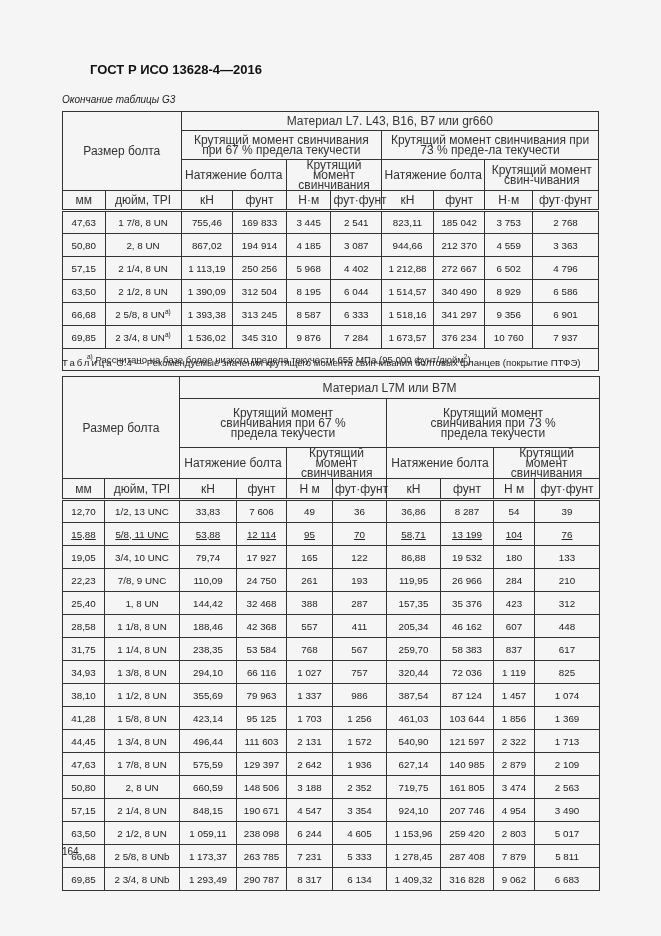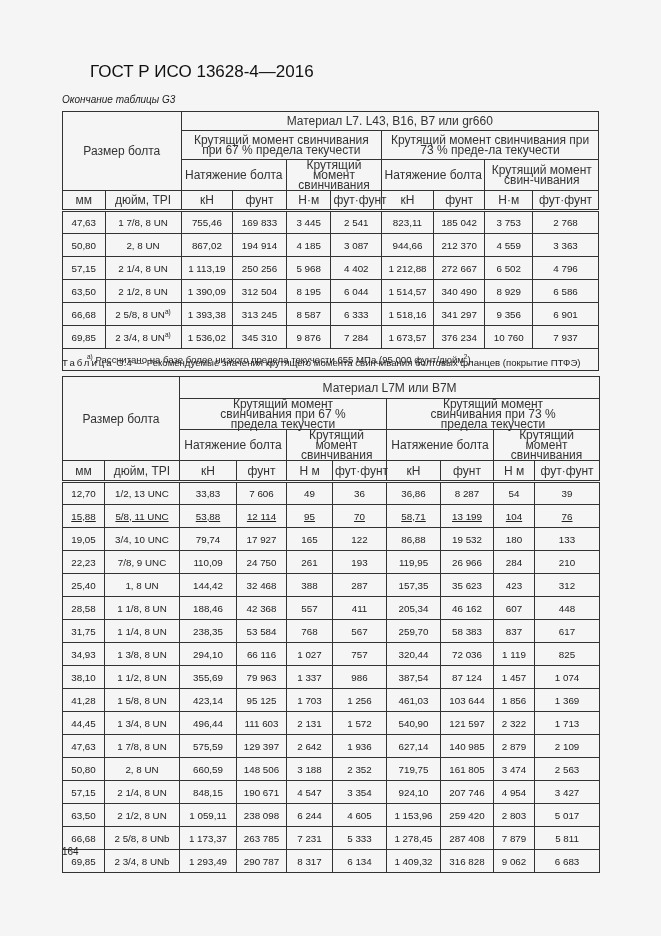--- a/index.html
+++ b/index.html
@@ -1,20 +1,20 @@
 <!DOCTYPE html>
 <html><head>
 <meta charset="utf-8">
 <style>
   html, body { margin:0; padding:0; }
   body {
     width:661px; height:936px; background:#f5f5f5; position:relative; overflow:hidden;
     font-family:"Liberation Sans", "DejaVu Sans", sans-serif; color:#222;
   }
-  .doc-title { position:absolute; left:62px; top:62px; font-weight:normal; font-size:17px; color:#111;padding-left:28px; }
+  .doc-title { position:absolute; left:62px; top:62px; font-weight:bold; font-size:13px; color:#111;padding-left:28px; }
   .t-caption-italic { position:absolute; left:62px; top:94px; font-style:italic; font-size:10px; color:#222; }
   .t-caption { position:absolute; left:62px; top:357px; font-size:9.6px; color:#222; white-space:nowrap; }
   .t-caption .spaced { letter-spacing:2px; }
   table { border-collapse:collapse; position:absolute; table-layout:fixed; }
   td, th { border:1px solid #333; text-align:center; vertical-align:middle; padding:0 2px; font-weight:normal; }
   th { font-size:12px; color:#333; line-height:10px; }
   td { font-size:9.8px; color:#222; }
   .hdr-bottom td, .hdr-bottom th { border-bottom:3px double #333; }
   #tbl-g3 { left:62px; top:111px; width:537px; border:1.5px solid #222; }
   #tbl-g4 { left:62px; top:376px; width:537px; border:1.5px solid #222; }
@@ -166,21 +166,21 @@
       <col style="width:41px">
       <col style="width:65px">
   </colgroup>
   <tbody>
       <tr style="height:22px">
     <th rowspan="3" colspan="2">Размер болта</th>
     <th colspan="8">Материал L7M или B7M</th>
   </tr>
   <tr style="height:30px">
     <th colspan="4" style="padding:0 40px">Крутящий момент свинчивания при 67 % предела текучести</th>
-    <th colspan="4" style="padding:0 40px">Крутящий момент свинчивания при 73 % предела текучести</th>
+    <th colspan="4" style="padding:9px 40px">Крутящий момент свинчивания при 73 % предела текучести</th>
   </tr>
   <tr style="height:27px">
     <th colspan="2">Натяжение болта</th>
     <th colspan="2" style="padding:0 14px">Крутящий момент свинчивания</th>
     <th colspan="2">Натяжение болта</th>
     <th colspan="2" style="padding:0 14px">Крутящий момент свинчивания</th>
   </tr>
   <tr class="hdr-bottom" style="height:21px">
     <th>мм</th>
     <th>дюйм, TPI</th>
@@ -244,21 +244,21 @@
         <td><span>210</span></td>
       </tr>
       <tr style="height: 23px; padding-left: 43px;">
         <td><span>25,40</span></td>
         <td><span>1, 8 UN</span></td>
         <td><span>144,42</span></td>
         <td><span>32 468</span></td>
         <td><span>388</span></td>
         <td><span>287</span></td>
         <td><span>157,35</span></td>
-        <td><span>35 623</span></td>
+        <td><span>35 376</span></td>
         <td><span>423</span></td>
         <td><span>312</span></td>
       </tr>
       <tr style="height: 23px;">
         <td><span>28,58</span></td>
         <td><span>1 1/8, 8 UN</span></td>
         <td><span>188,46</span></td>
         <td><span>42 368</span></td>
         <td><span>557</span></td>
         <td><span>411</span></td>
@@ -354,21 +354,21 @@
       <tr style="height: 23px;">
         <td><span>57,15</span></td>
         <td><span>2 1/4, 8 UN</span></td>
         <td><span>848,15</span></td>
         <td><span>190 671</span></td>
         <td><span>4 547</span></td>
         <td><span>3 354</span></td>
         <td><span>924,10</span></td>
         <td><span>207 746</span></td>
         <td><span>4 954</span></td>
-        <td><span>3 427</span></td>
+        <td><span>3 490</span></td>
       </tr>
       <tr style="height: 23px;">
         <td><span>63,50</span></td>
         <td><span>2 1/2, 8 UN</span></td>
         <td><span>1 059,11</span></td>
         <td><span>238 098</span></td>
         <td><span>6 244</span></td>
         <td><span>4 605</span></td>
         <td><span>1 153,96</span></td>
         <td><span>259 420</span></td>

